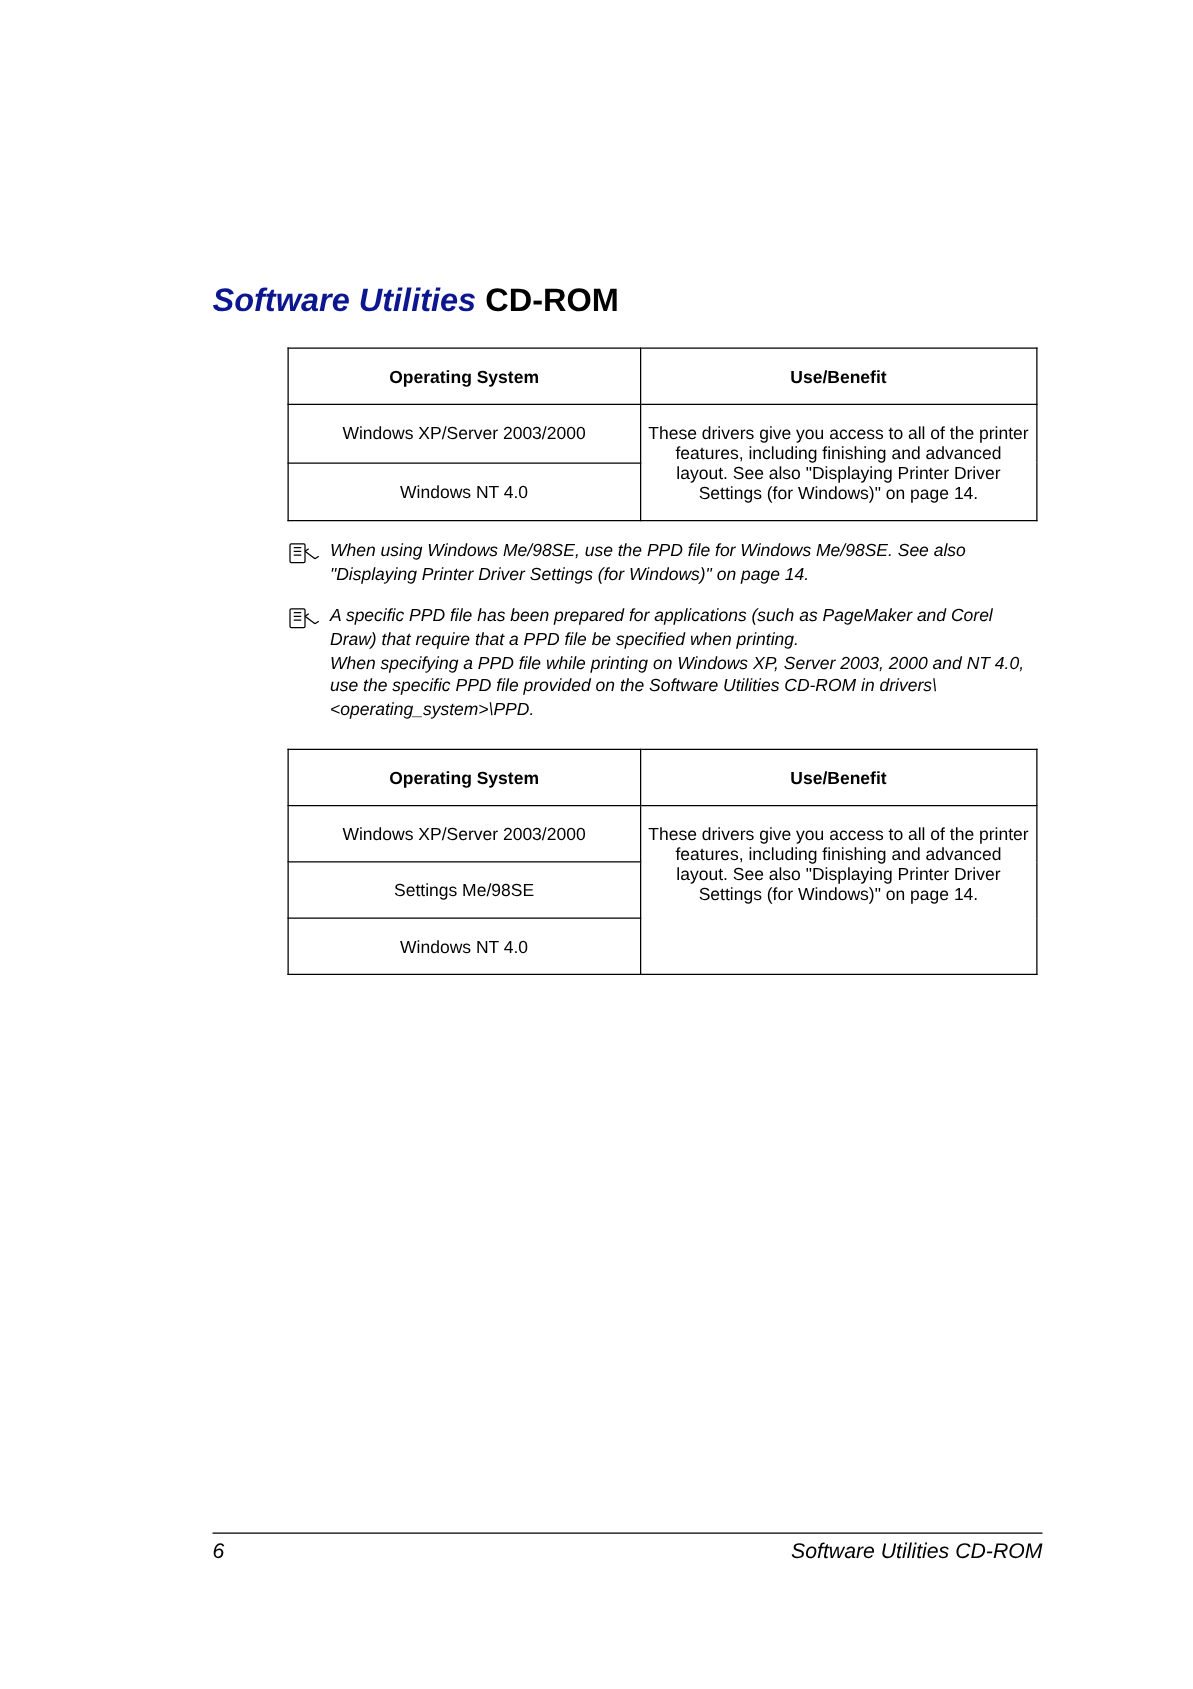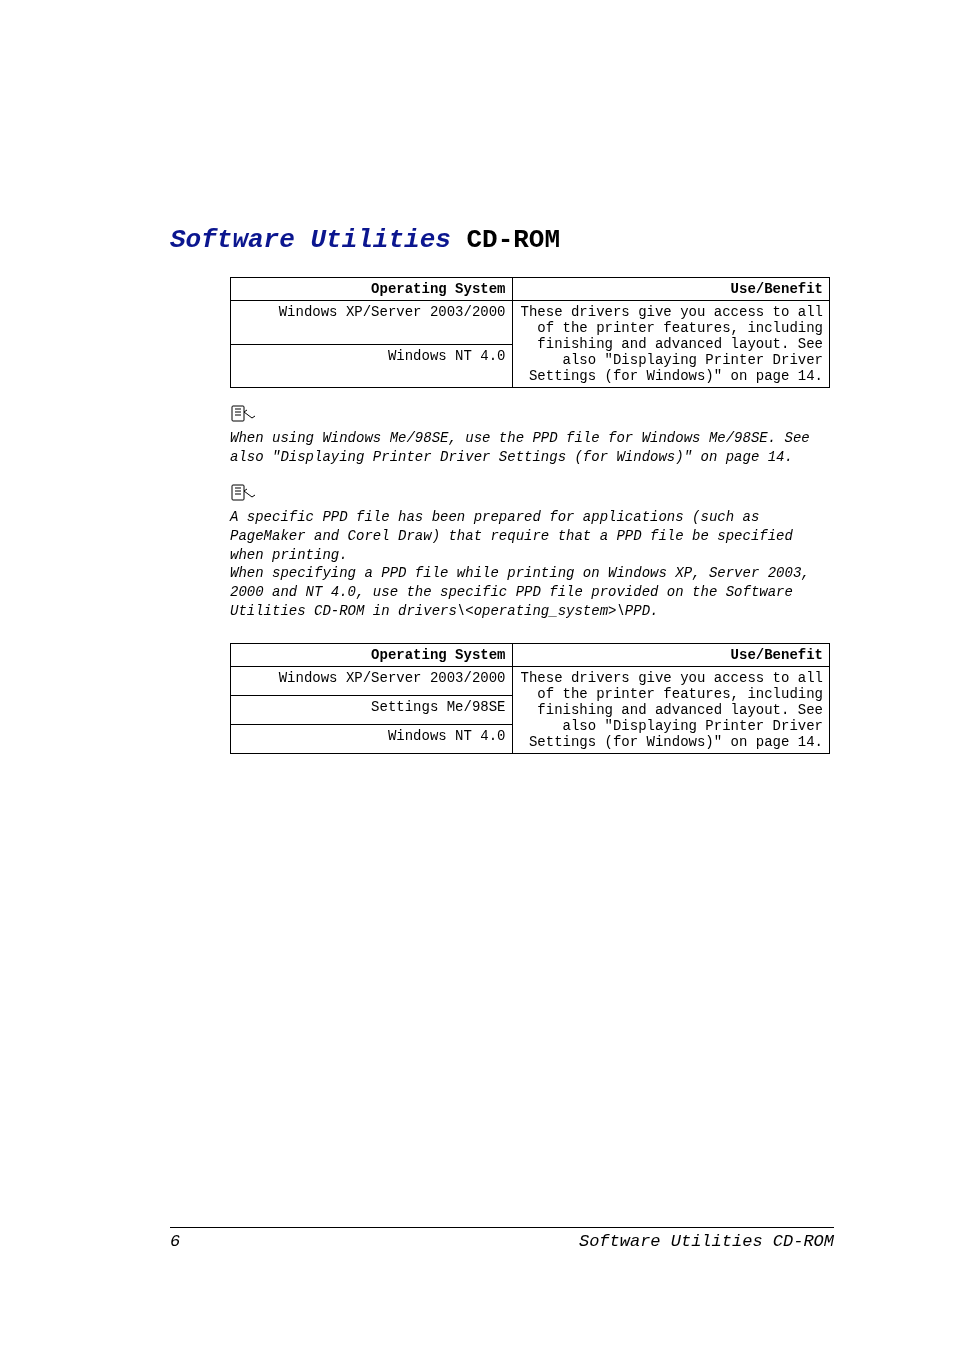--- a/index.html
+++ b/index.html
@@ -8,21 +8,20 @@
     background: #fff;
     font-family: Arial, Helvetica, sans-serif;
     color: #000;
   }
   .page {
     width: 954px;
     height: 1351px;
     box-sizing: border-box;
     padding: 225px 120px 0 170px;
     position: relative;
-    font-family: Liberation Mono, monospace;
   }
   .main-heading {
     font-size: 26px;
     font-weight: bold;
     margin: 0 0 22px 0;
   }
   .main-heading .blue { color: #0b168f; font-style: italic; }
   .main-heading .black { color: #000; }
   .subheading {
     font-size: 17px;
@@ -30,33 +29,32 @@
     margin: 0 0 10px 30px;
   }
   table.driver-table {
     border-collapse: collapse;
     width: 600px;
     margin-left: 60px;
     font-size: 14px;
   }
   table.driver-table th, table.driver-table td {
     border: 1px solid #000;
-    padding: 3px 6px;
+    padding: 14px 6px;
     vertical-align: top;
-    text-align: right;
+    text-align: center;
   }
   table.driver-table th {
     font-weight: bold;
     background: #fff;
   }
   .note-block {
     display: flex;
     margin: 14px 0 0 60px;
     width: 600px;
-    flex-direction: column;
   }
   .note-block .icon-col {
     width: 34px;
     flex-shrink: 0;
     padding-top: 2px;
   }
   .note-block .text-col {
     flex: 1;
     font-style: italic;
     font-size: 14px;

